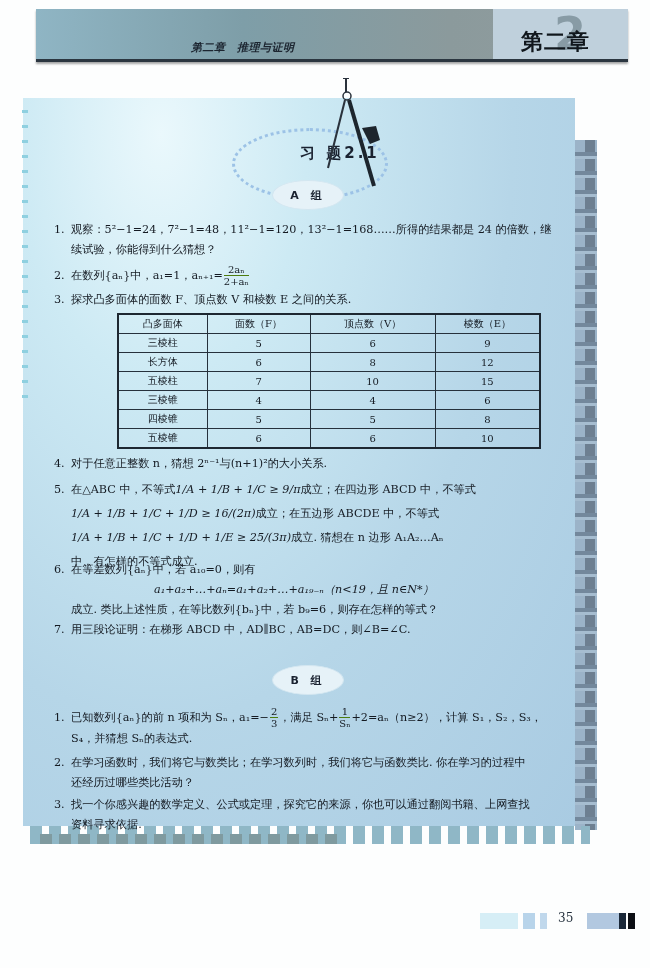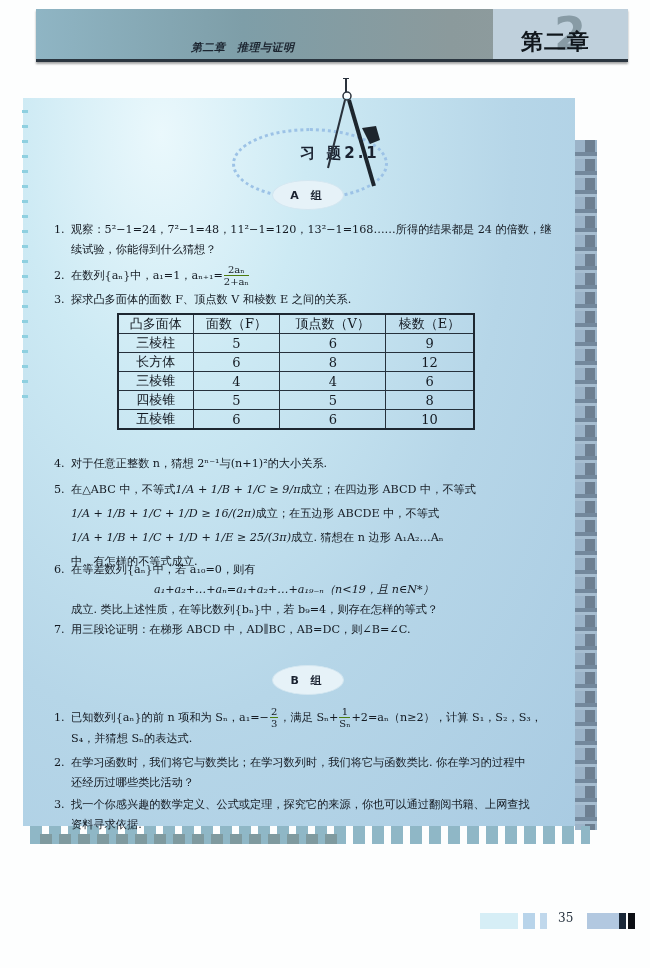--- a/index.html
+++ b/index.html
@@ -90,22 +90,22 @@
   .q .indent { padding-left:17px; }
   .math { font-style:italic; }
   .frac {
     display:inline-block; vertical-align:middle; text-align:center; font-size:10px; line-height:11px;
     margin:0 1px;
   }
   .frac span { display:block; }
   .frac .n { border-bottom:1px solid #4d7c0f; padding:0 1px; }
   
   table.poly {
-    position:absolute; left:117px; top:313px; width:358px; border-collapse:collapse;
-    font-size:13px; color:#141a22;
+    position:absolute; left:117px; top:313px; width:424px; border-collapse:collapse;
+    font-size:10px; color:#141a22;
   }
   table.poly td, table.poly th {
     border:1px solid #26313c; height:18px; text-align:center; font-weight:normal; padding:0;
   }
   table.poly { border:2px solid #1d2731; }
   .page-number-bar {
     position:absolute; top:913px; height:16px;
   }
   .page-number {
     position:absolute; left:558px; top:911px; font-size:12px; color:#1f2b38;
@@ -167,20 +167,26 @@
         <td>6</td>
         <td>9</td>
   </tr>
   <tr>
     <td>长方体</td>
         <td>6</td>
         <td>8</td>
         <td>12</td>
   </tr>
   <tr>
+    <td>五棱柱</td>
+        <td>7</td>
+        <td>10</td>
+        <td>15</td>
+  </tr>
+  <tr>
     <td>三棱锥</td>
         <td>4</td>
         <td>4</td>
         <td>6</td>
   </tr>
   <tr>
     <td>四棱锥</td>
         <td>5</td>
         <td>5</td>
         <td>8</td>
@@ -201,21 +207,21 @@
 <div class="q" style="top:478px;line-height:24px;">
   <span class="num">5.</span><span>在△ABC 中，不等式</span><span class="math">1/A + 1/B + 1/C ≥ 9/π</span><span>成立；在四边形 ABCD 中，不等式</span><br>
   <span class="math indent">1/A + 1/B + 1/C + 1/D ≥ 16/(2π)</span><span>成立；在五边形 ABCDE 中，不等式</span><br>
   <span class="math indent">1/A + 1/B + 1/C + 1/D + 1/E ≥ 25/(3π)</span><span>成立. 猜想在 n 边形 A₁A₂…Aₙ</span><br>
   <span class="indent">中，有怎样的不等式成立.</span>
 </div>
 
 <div class="q" style="top:560px;">
   <span class="num">6.</span><span>在等差数列{aₙ}中，若 a₁₀=0，则有</span><br>
   <span class="math" style="padding-left:100px;">a₁+a₂+…+aₙ=a₁+a₂+…+a₁₉₋ₙ（n&lt;19，且 n∈N*）</span><br>
-  <span class="indent">成立. 类比上述性质，在等比数列{bₙ}中，若 b₉=4，则存在怎样的等式？</span>
+  <span class="indent">成立. 类比上述性质，在等比数列{bₙ}中，若 b₉=6，则存在怎样的等式？</span>
 </div>
 
 <div class="q" style="top:620px;">
   <span class="num">7.</span><span>用三段论证明：在梯形 ABCD 中，AD∥BC，AB=DC，则∠B=∠C.</span>
 </div>
 
 <div class="group-oval" style="left:272px;top:665px;">B 组</div>
 
 <div class="q" style="top:706px;">
   <span class="num">1.</span><span>已知数列{aₙ}的前 n 项和为 Sₙ，a₁=−</span><span class="frac"><span class="n">2</span><span>3</span></span><span>，满足 Sₙ+</span><span class="frac"><span class="n">1</span><span>Sₙ</span></span><span>+2=aₙ（n≥2），计算 S₁，S₂，S₃，</span><br>

